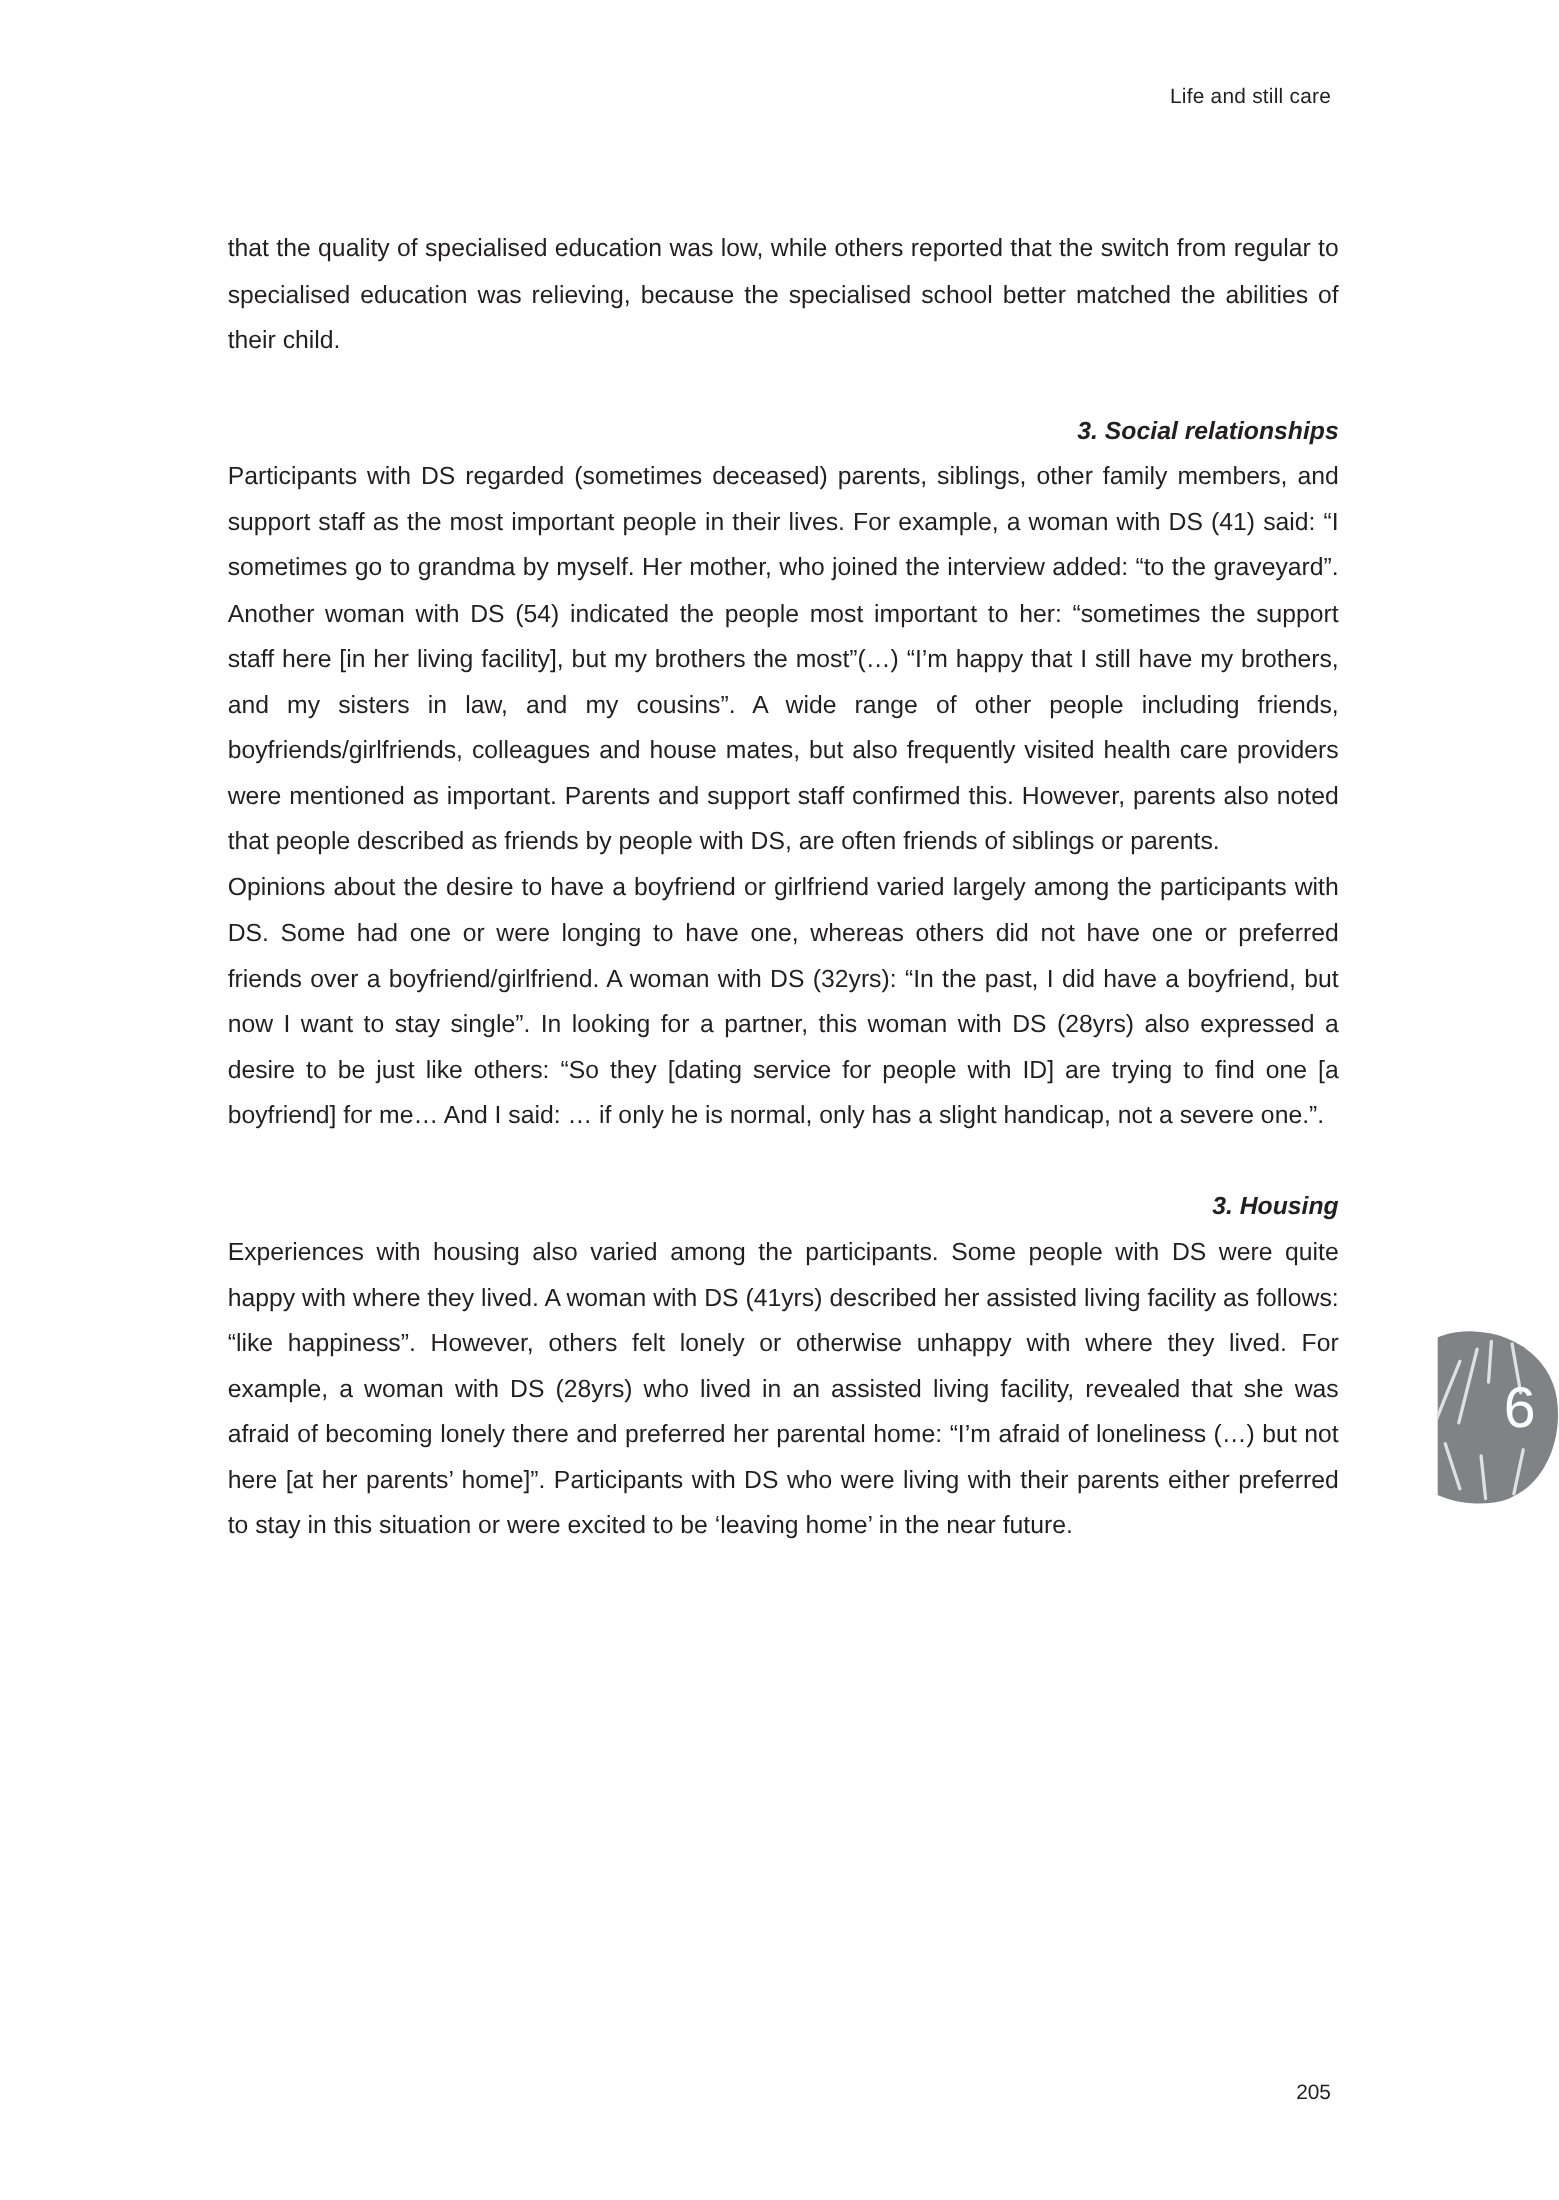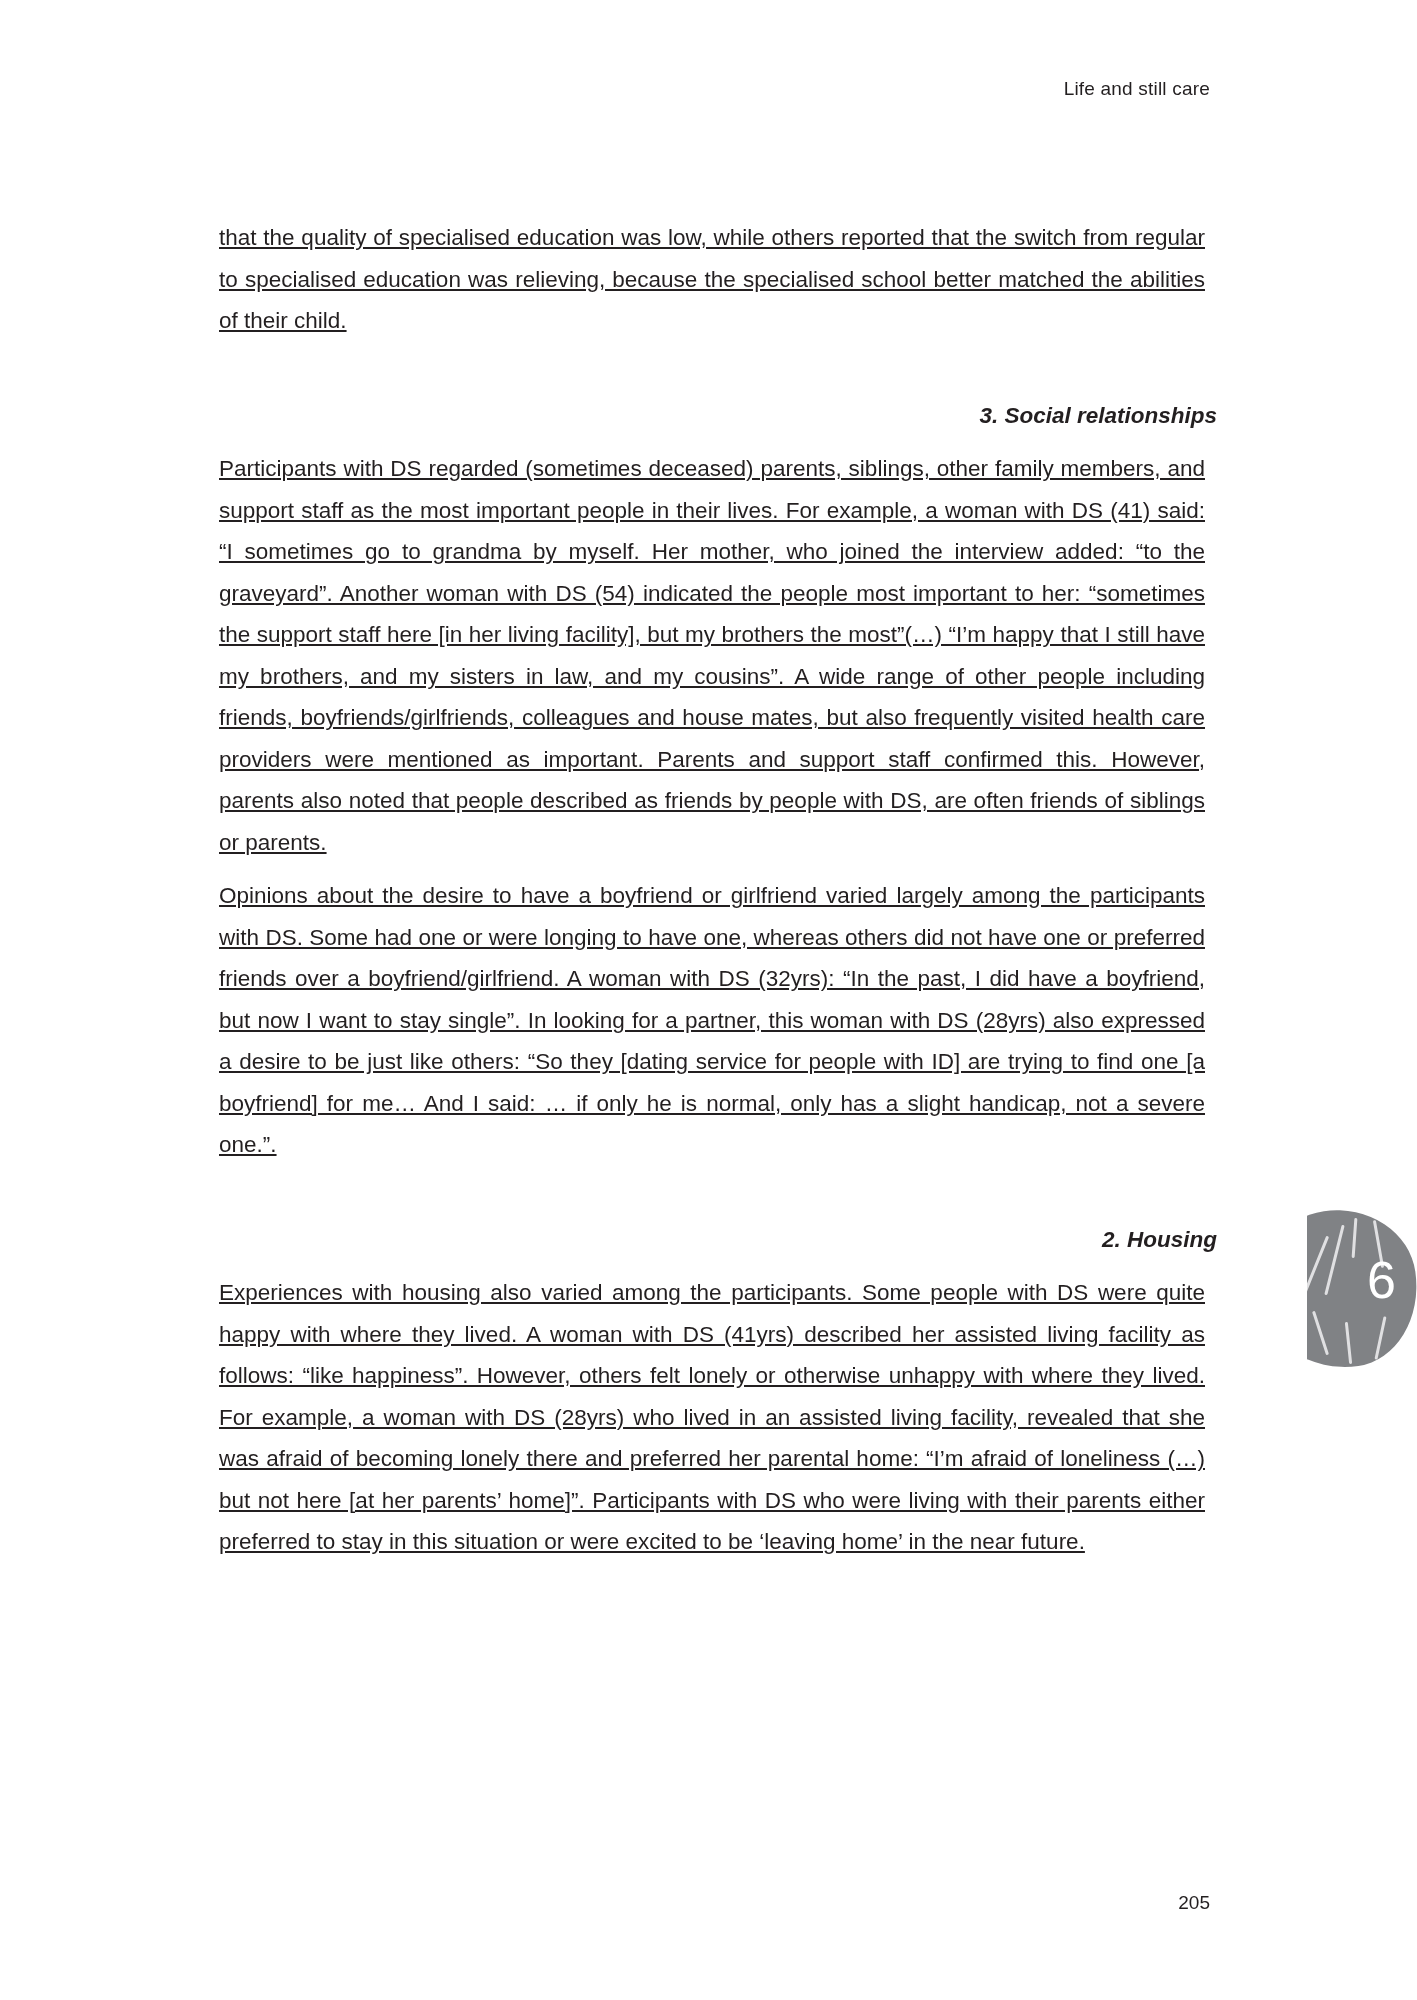--- a/index.html
+++ b/index.html
@@ -29,26 +29,25 @@
     color: #231f20;
     white-space: nowrap;
   }
   .content {
     position: absolute;
     left: 207px;
     top: 205px;
     width: 1010px;
   }
   p.body {
-    margin: 12px;
+    margin: 0;
     font-size: 22.5px;
     line-height: 41.5px;
     text-align: justify;
     color: #231f20;
-    text-decoration: underline;
   }
   p.body.nospace { margin-top: 0; }
   h2.section {
     margin: 0;
     font-size: 22.5px;
     line-height: 41.5px;
     font-style: italic;
     font-weight: bold;
     color: #231f20;
     text-align: right;
@@ -117,21 +116,21 @@
     <div class="gap-lg"></div>
 
     <h2 class="section">3. Social relationships</h2>
 
     <p class="body">Participants with DS regarded (sometimes deceased) parents, siblings, other family members, and support staff as the most important people in their lives. For example, a woman with DS (41) said: “I sometimes go to grandma by myself. Her mother, who joined the interview added: “to the graveyard”. Another woman with DS (54) indicated the people most important to her: “sometimes the support staff here [in her living facility], but my brothers the most”(…) “I’m happy that I still have my brothers, and my sisters in law, and my cousins”. A wide range of other people including friends, boyfriends/girlfriends, colleagues and house mates, but also frequently visited health care providers were mentioned as important. Parents and support staff confirmed this. However, parents also noted that people described as friends by people with DS, are often friends of siblings or parents.</p>
 
     <p class="body nospace">Opinions about the desire to have a boyfriend or girlfriend varied largely among the participants with DS. Some had one or were longing to have one, whereas others did not have one or preferred friends over a boyfriend/girlfriend. A woman with DS (32yrs): “In the past, I did have a boyfriend, but now I want to stay single”. In looking for a partner, this woman with DS (28yrs) also expressed a desire to be just like others: “So they [dating service for people with ID] are trying to find one [a boyfriend] for me… And I said: … if only he is normal, only has a slight handicap, not a severe one.”.</p>
 
     <div class="gap-lg"></div>
 
-    <h2 class="section">2. Housing</h2>
+    <h2 class="section">3. Housing</h2>
 
     <p class="body">Experiences with housing also varied among the participants. Some people with DS were quite happy with where they lived. A woman with DS (41yrs) described her assisted living facility as follows: “like happiness”. However, others felt lonely or otherwise unhappy with where they lived. For example, a woman with DS (28yrs) who lived in an assisted living facility, revealed that she was afraid of becoming lonely there and preferred her parental home: “I’m afraid of loneliness (…) but not here [at her parents’ home]”. Participants with DS who were living with their parents either preferred to stay in this situation or were excited to be ‘leaving home’ in the near future.</p>
 
   </div>
 
   <div class="chapter-marker">
     <div class="blob"></div>
     <div class="scratch" style="left:8px;  top:24px;  width:3px;  height:60px; transform:rotate(22deg);"></div>
     <div class="scratch" style="left:26px; top:14px;  width:3px;  height:72px; transform:rotate(14deg);"></div>
     <div class="scratch" style="left:46px; top:8px;   width:3px;  height:40px; transform:rotate(4deg);"></div>

